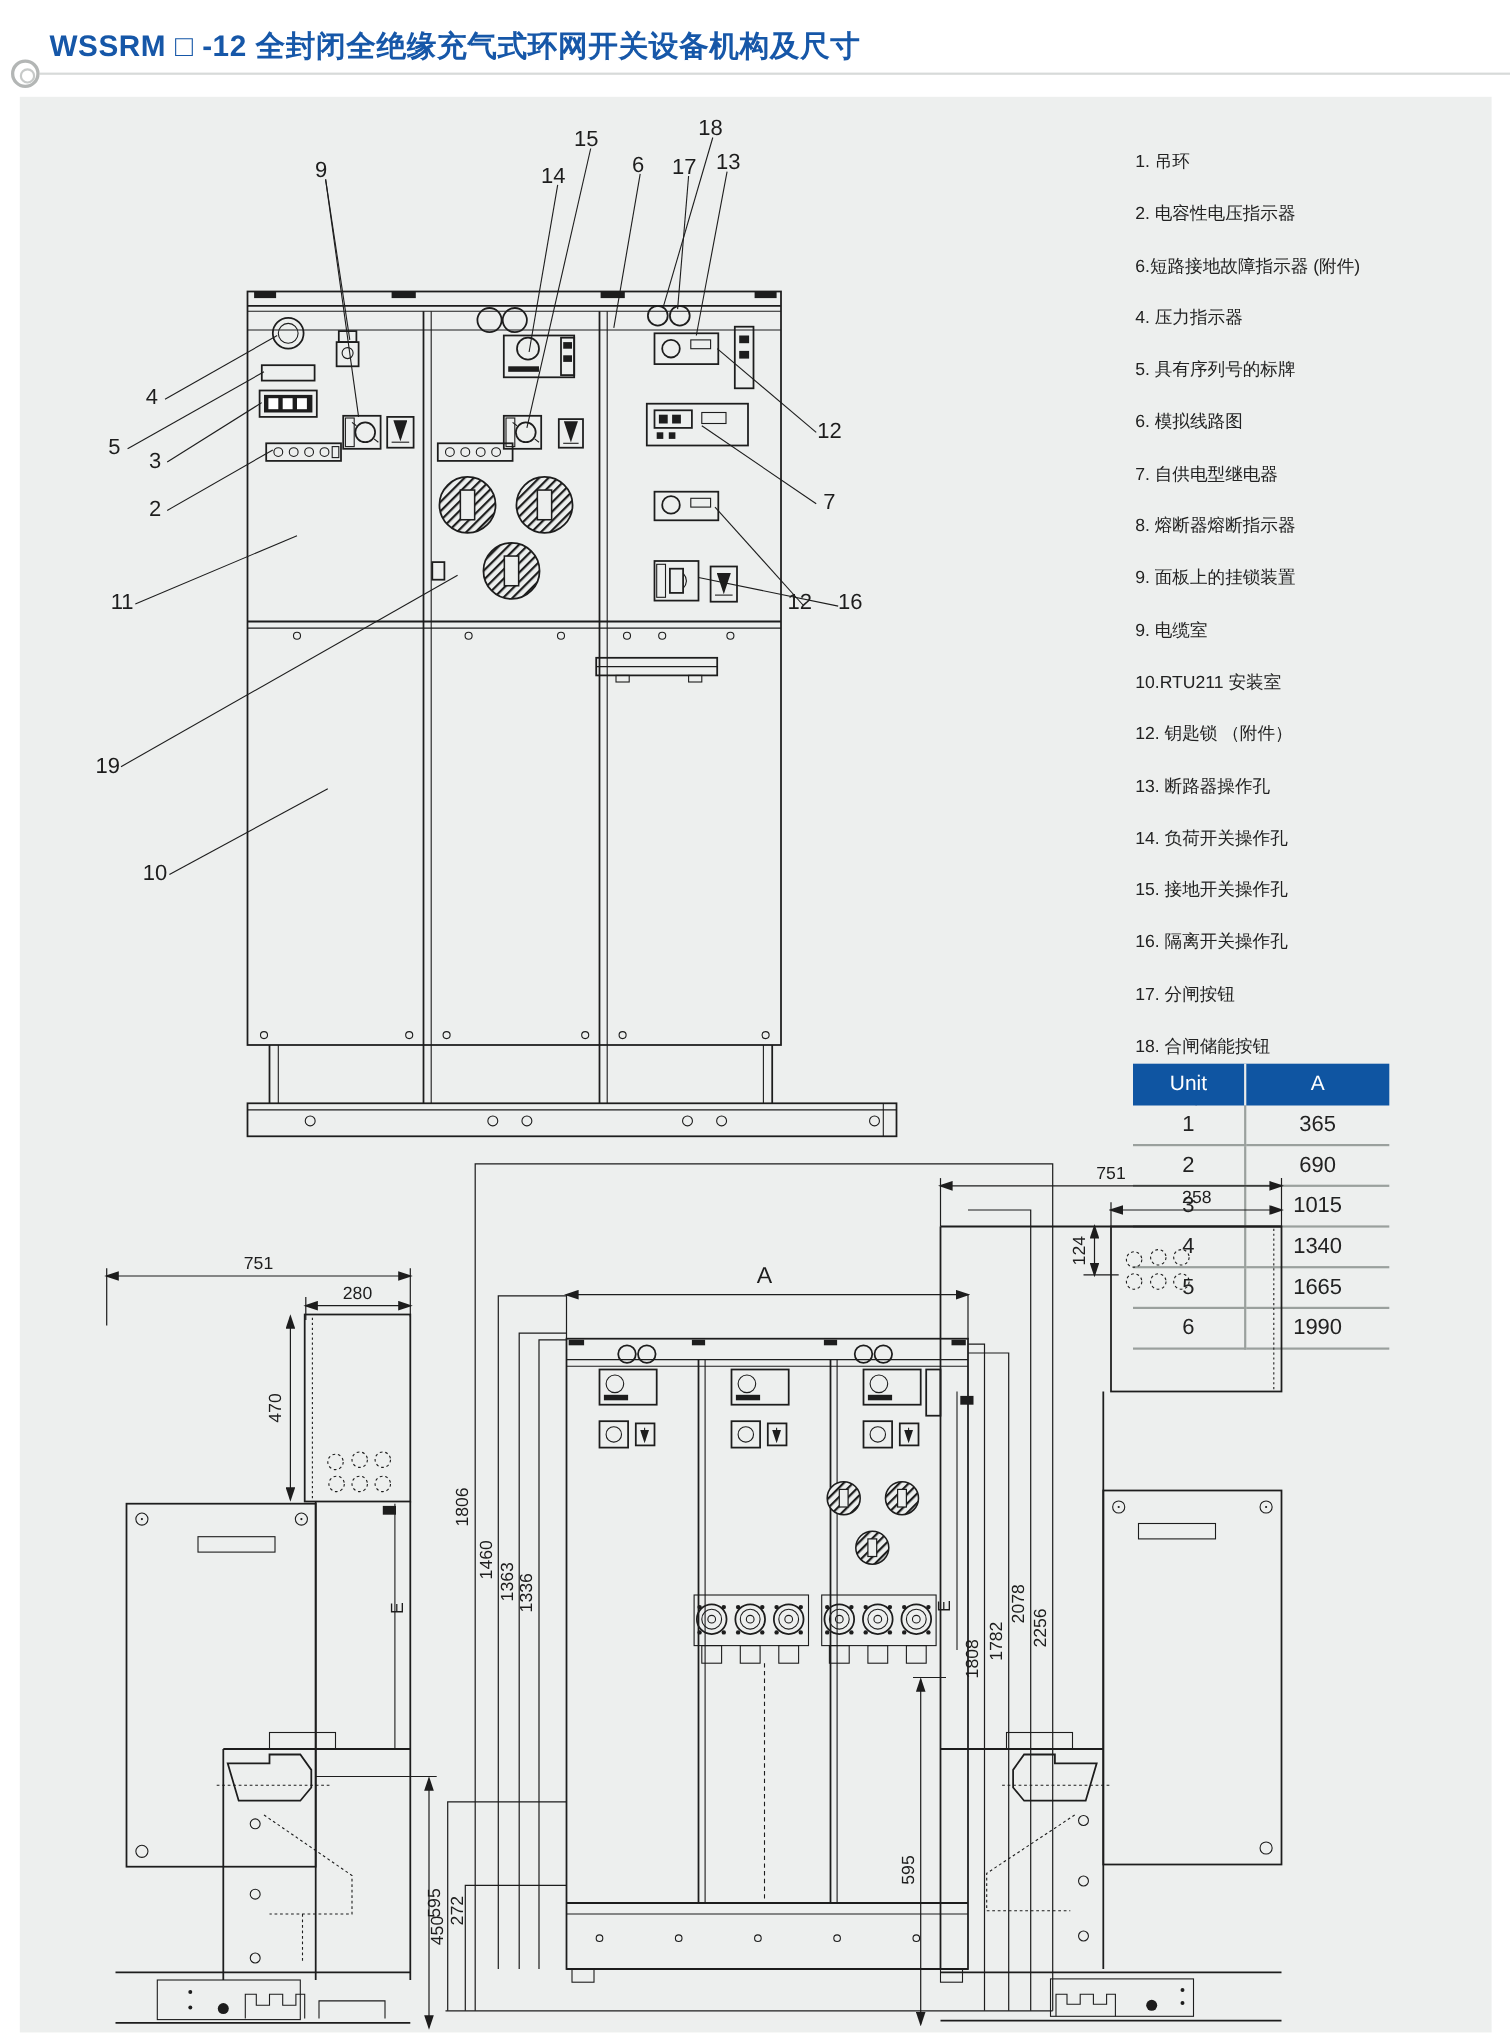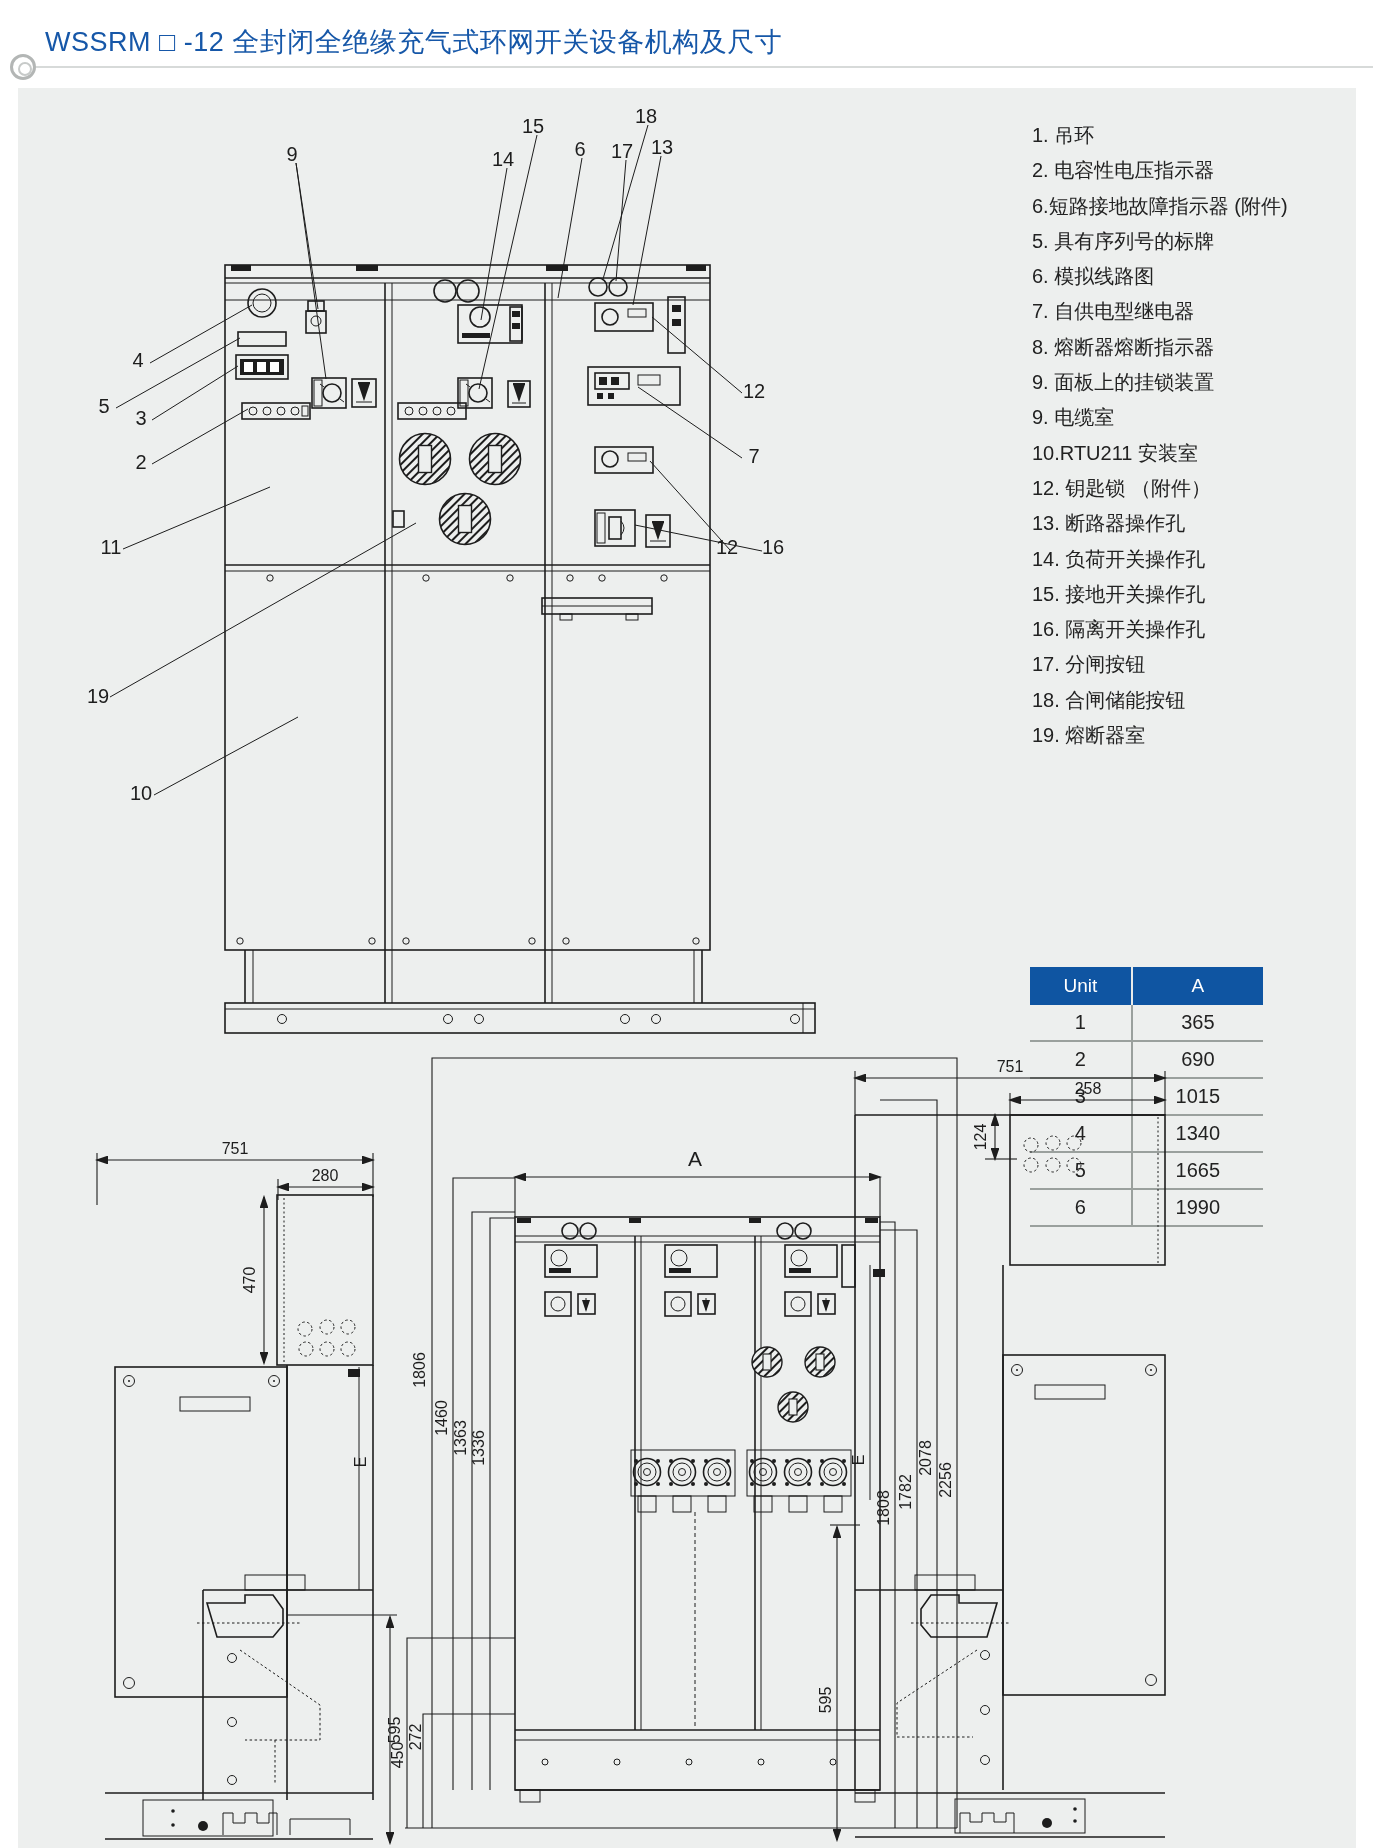--- a/index.html
+++ b/index.html
@@ -1,24 +1,24 @@
 <!DOCTYPE html>
 <html><head>
 <meta charset="utf-8">
 <style>
   html,body{margin:0;padding:0;background:#ffffff;}
   #page{position:relative;width:1373px;height:1848px;background:#ffffff;overflow:hidden;
         font-family:"Liberation Sans","DejaVu Sans",sans-serif;color:#222;}
   #gray-panel{position:absolute;left:18px;top:88px;width:1338px;height:1760px;background:#edefee;}
-  #page-title{position:absolute;left:45px;top:24px;font-size:27px;font-weight:normal;color:#1657a8;letter-spacing:.5px;}
+  #page-title{position:absolute;left:45px;top:24px;font-size:27px;font-weight:bold;color:#1657a8;letter-spacing:.5px;}
   #header-rule{position:absolute;left:36px;top:66px;width:1337px;height:2px;background:#d7dad9;}
   #header-ring{position:absolute;left:10px;top:54px;width:26px;height:26px;border:3px solid #b3b6b5;border-radius:50%;background:#fff;box-sizing:border-box;}
   #header-ring-inner{position:absolute;left:5px;top:5px;width:10px;height:10px;border:2px solid #c7cac9;border-radius:50%;}
   .legend{position:absolute;left:1032px;top:118px;width:330px;}
-  .legend-item{font-size:20px;line-height:35.3px;color:#222;white-space:nowrap;}
+  .legend-item{font-size:16px;line-height:35.3px;color:#222;white-space:nowrap;margin-top:12px;}
   .size-table{position:absolute;left:1030px;top:967px;width:233px;border-collapse:collapse;font-size:20px;}
   .size-table th{background:#0f55a2;color:#ffffff;font-weight:normal;font-size:19px;height:36px;border-right:2px solid #e9ebea;}
   .size-table th:last-child{border-right:none;}
   .size-table td{height:33px;text-align:center;border-bottom:2px solid #9aa09d;color:#222;}
   .size-table td:first-child{border-right:2px solid #9aa09d;}
   .svgbox{position:absolute;}
   svg{overflow:visible;}
   .ln{stroke:#1d1d1d;stroke-width:1.6;fill:none;}
   .thin{stroke:#1d1d1d;stroke-width:1;fill:none;}
   .dim{stroke:#1d1d1d;stroke-width:1.1;fill:none;}
@@ -265,20 +265,21 @@
       <text class="callout" x="637" y="459" text-anchor="middle">12</text>
       <text class="callout" x="683" y="459" text-anchor="middle">16</text>
     </g>
   </svg>
   </div>
 
   <div class="legend">
     <div class="legend-item">1. 吊环</div>
     <div class="legend-item">2. 电容性电压指示器</div>
     <div class="legend-item">6.短路接地故障指示器 (附件)</div>
+    <div class="legend-item">4. 压力指示器</div>
     <div class="legend-item">5. 具有序列号的标牌</div>
     <div class="legend-item">6. 模拟线路图</div>
     <div class="legend-item">7. 自供电型继电器</div>
     <div class="legend-item">8. 熔断器熔断指示器</div>
     <div class="legend-item">9. 面板上的挂锁装置</div>
     <div class="legend-item">9. 电缆室</div>
     <div class="legend-item">10.RTU211 安装室</div>
     <div class="legend-item">12. 钥匙锁 （附件）</div>
     <div class="legend-item">13. 断路器操作孔</div>
     <div class="legend-item">14. 负荷开关操作孔</div>

